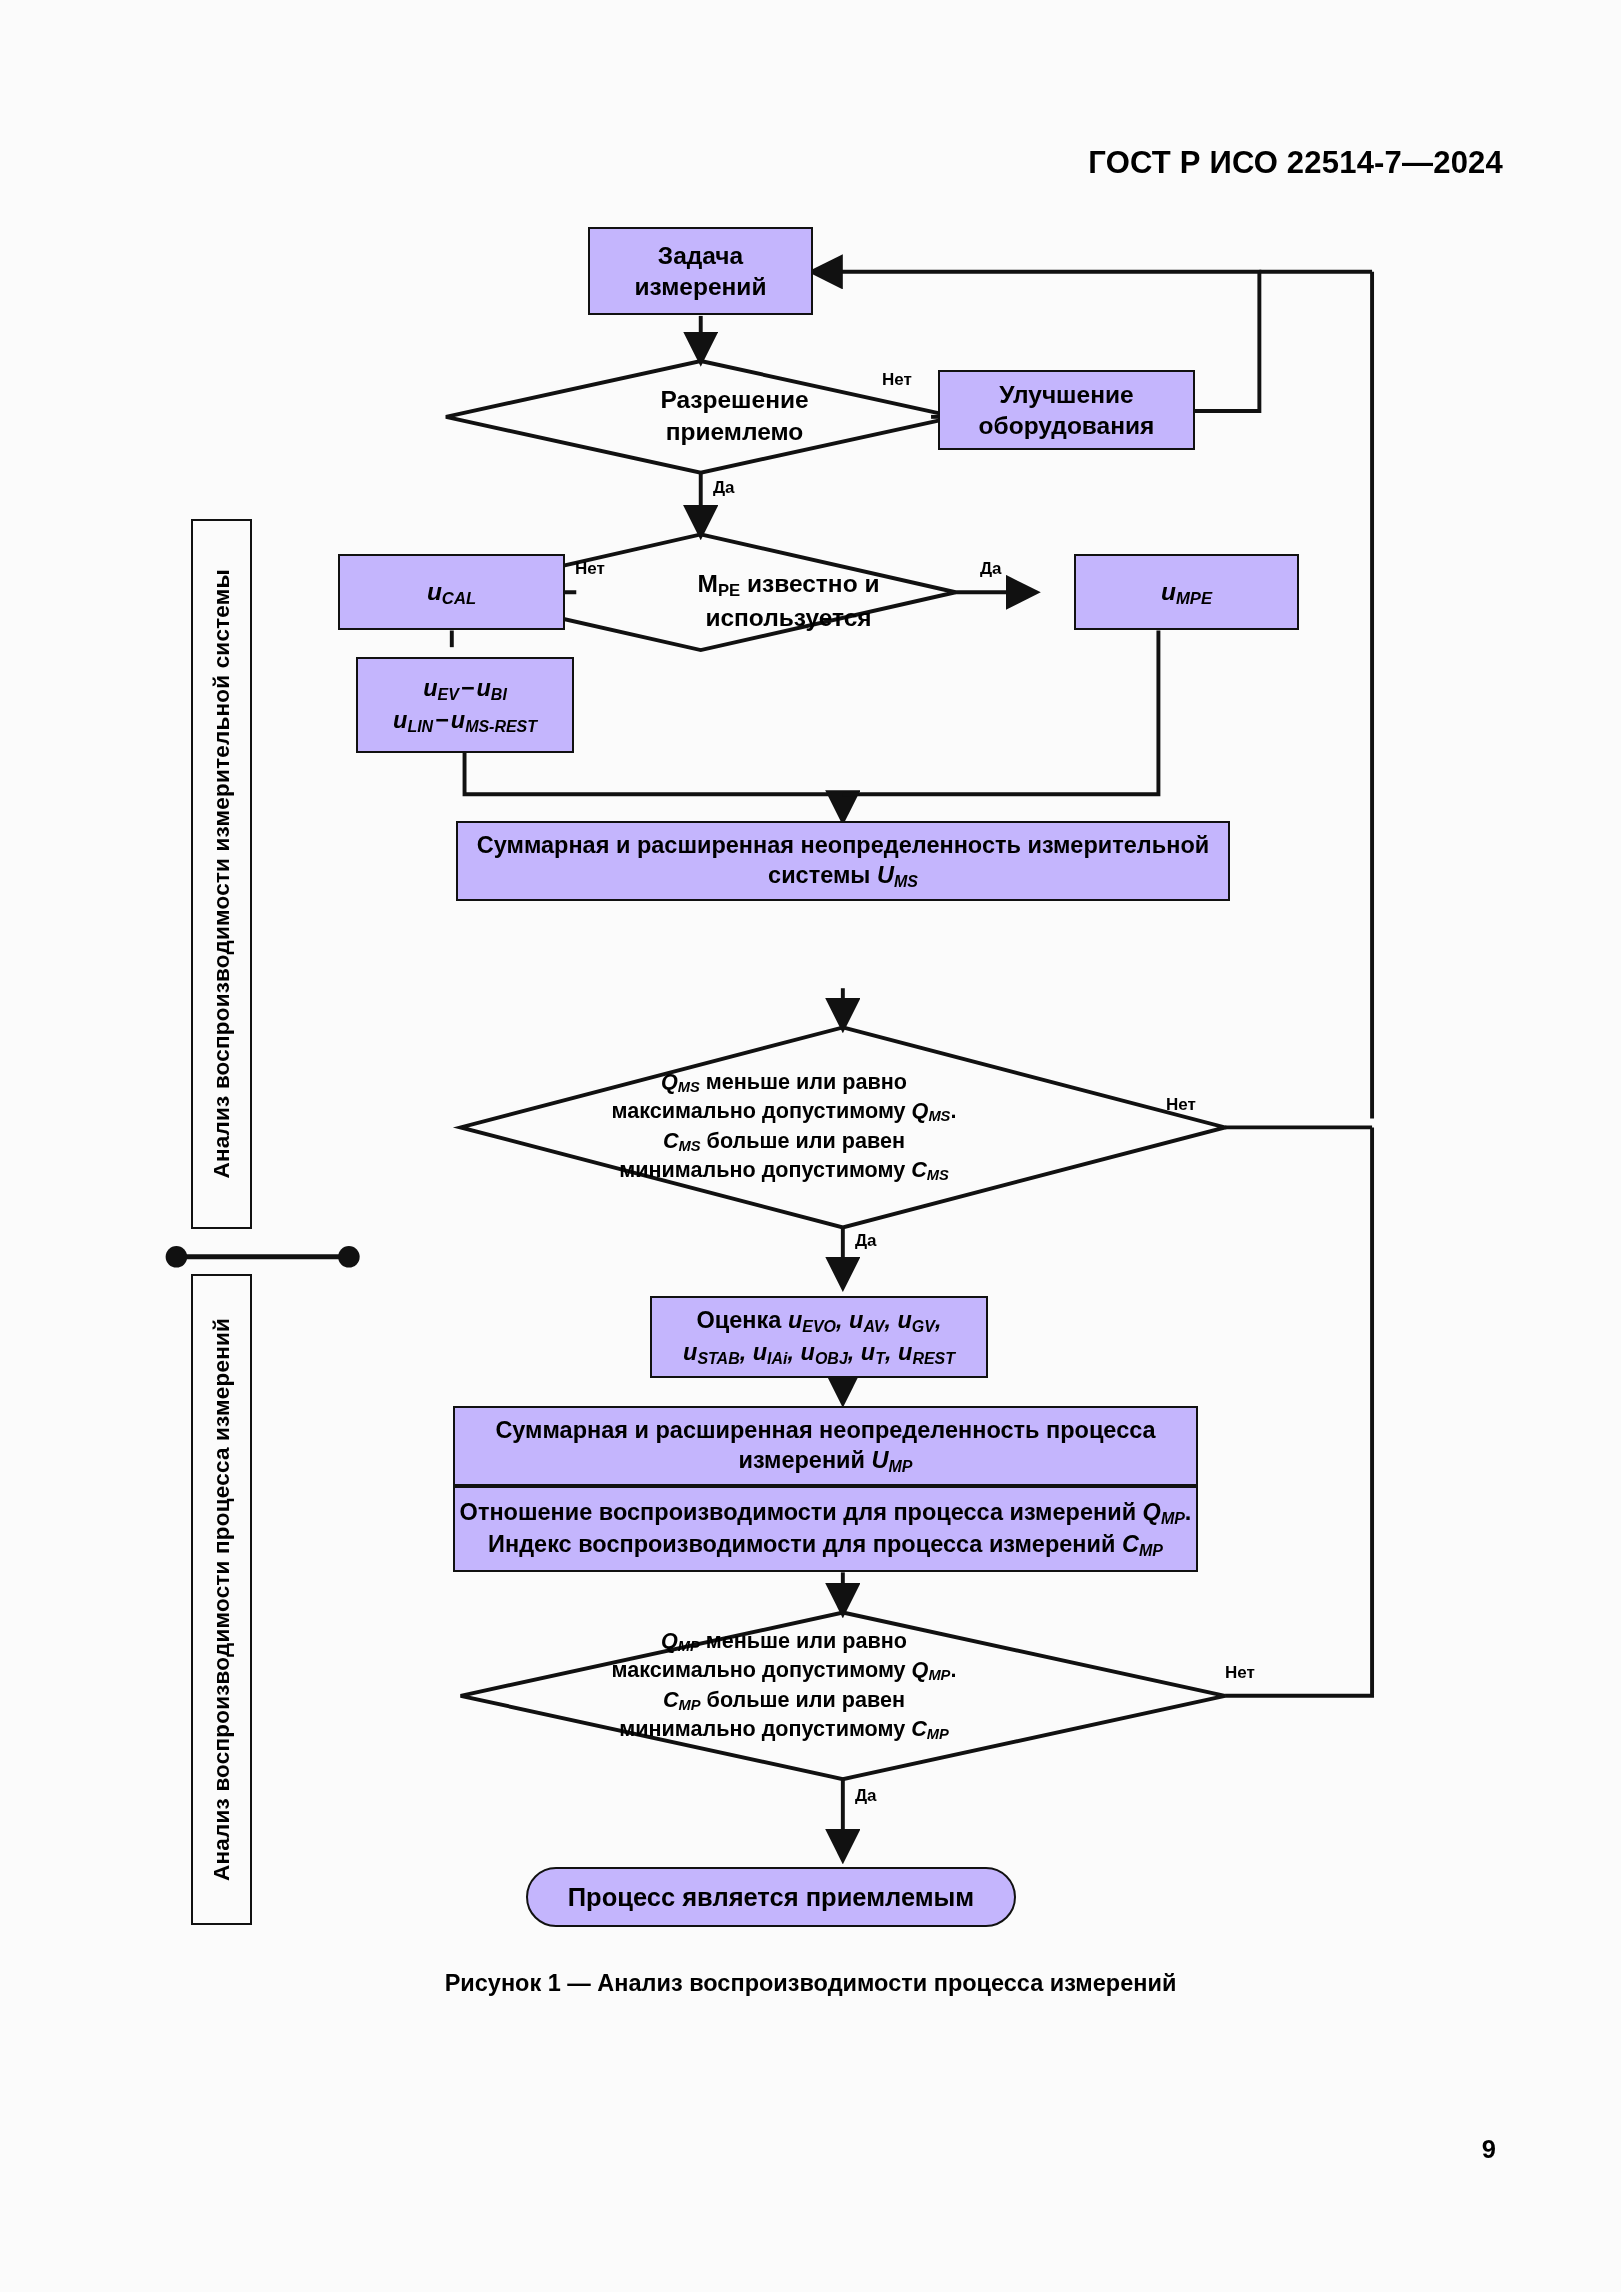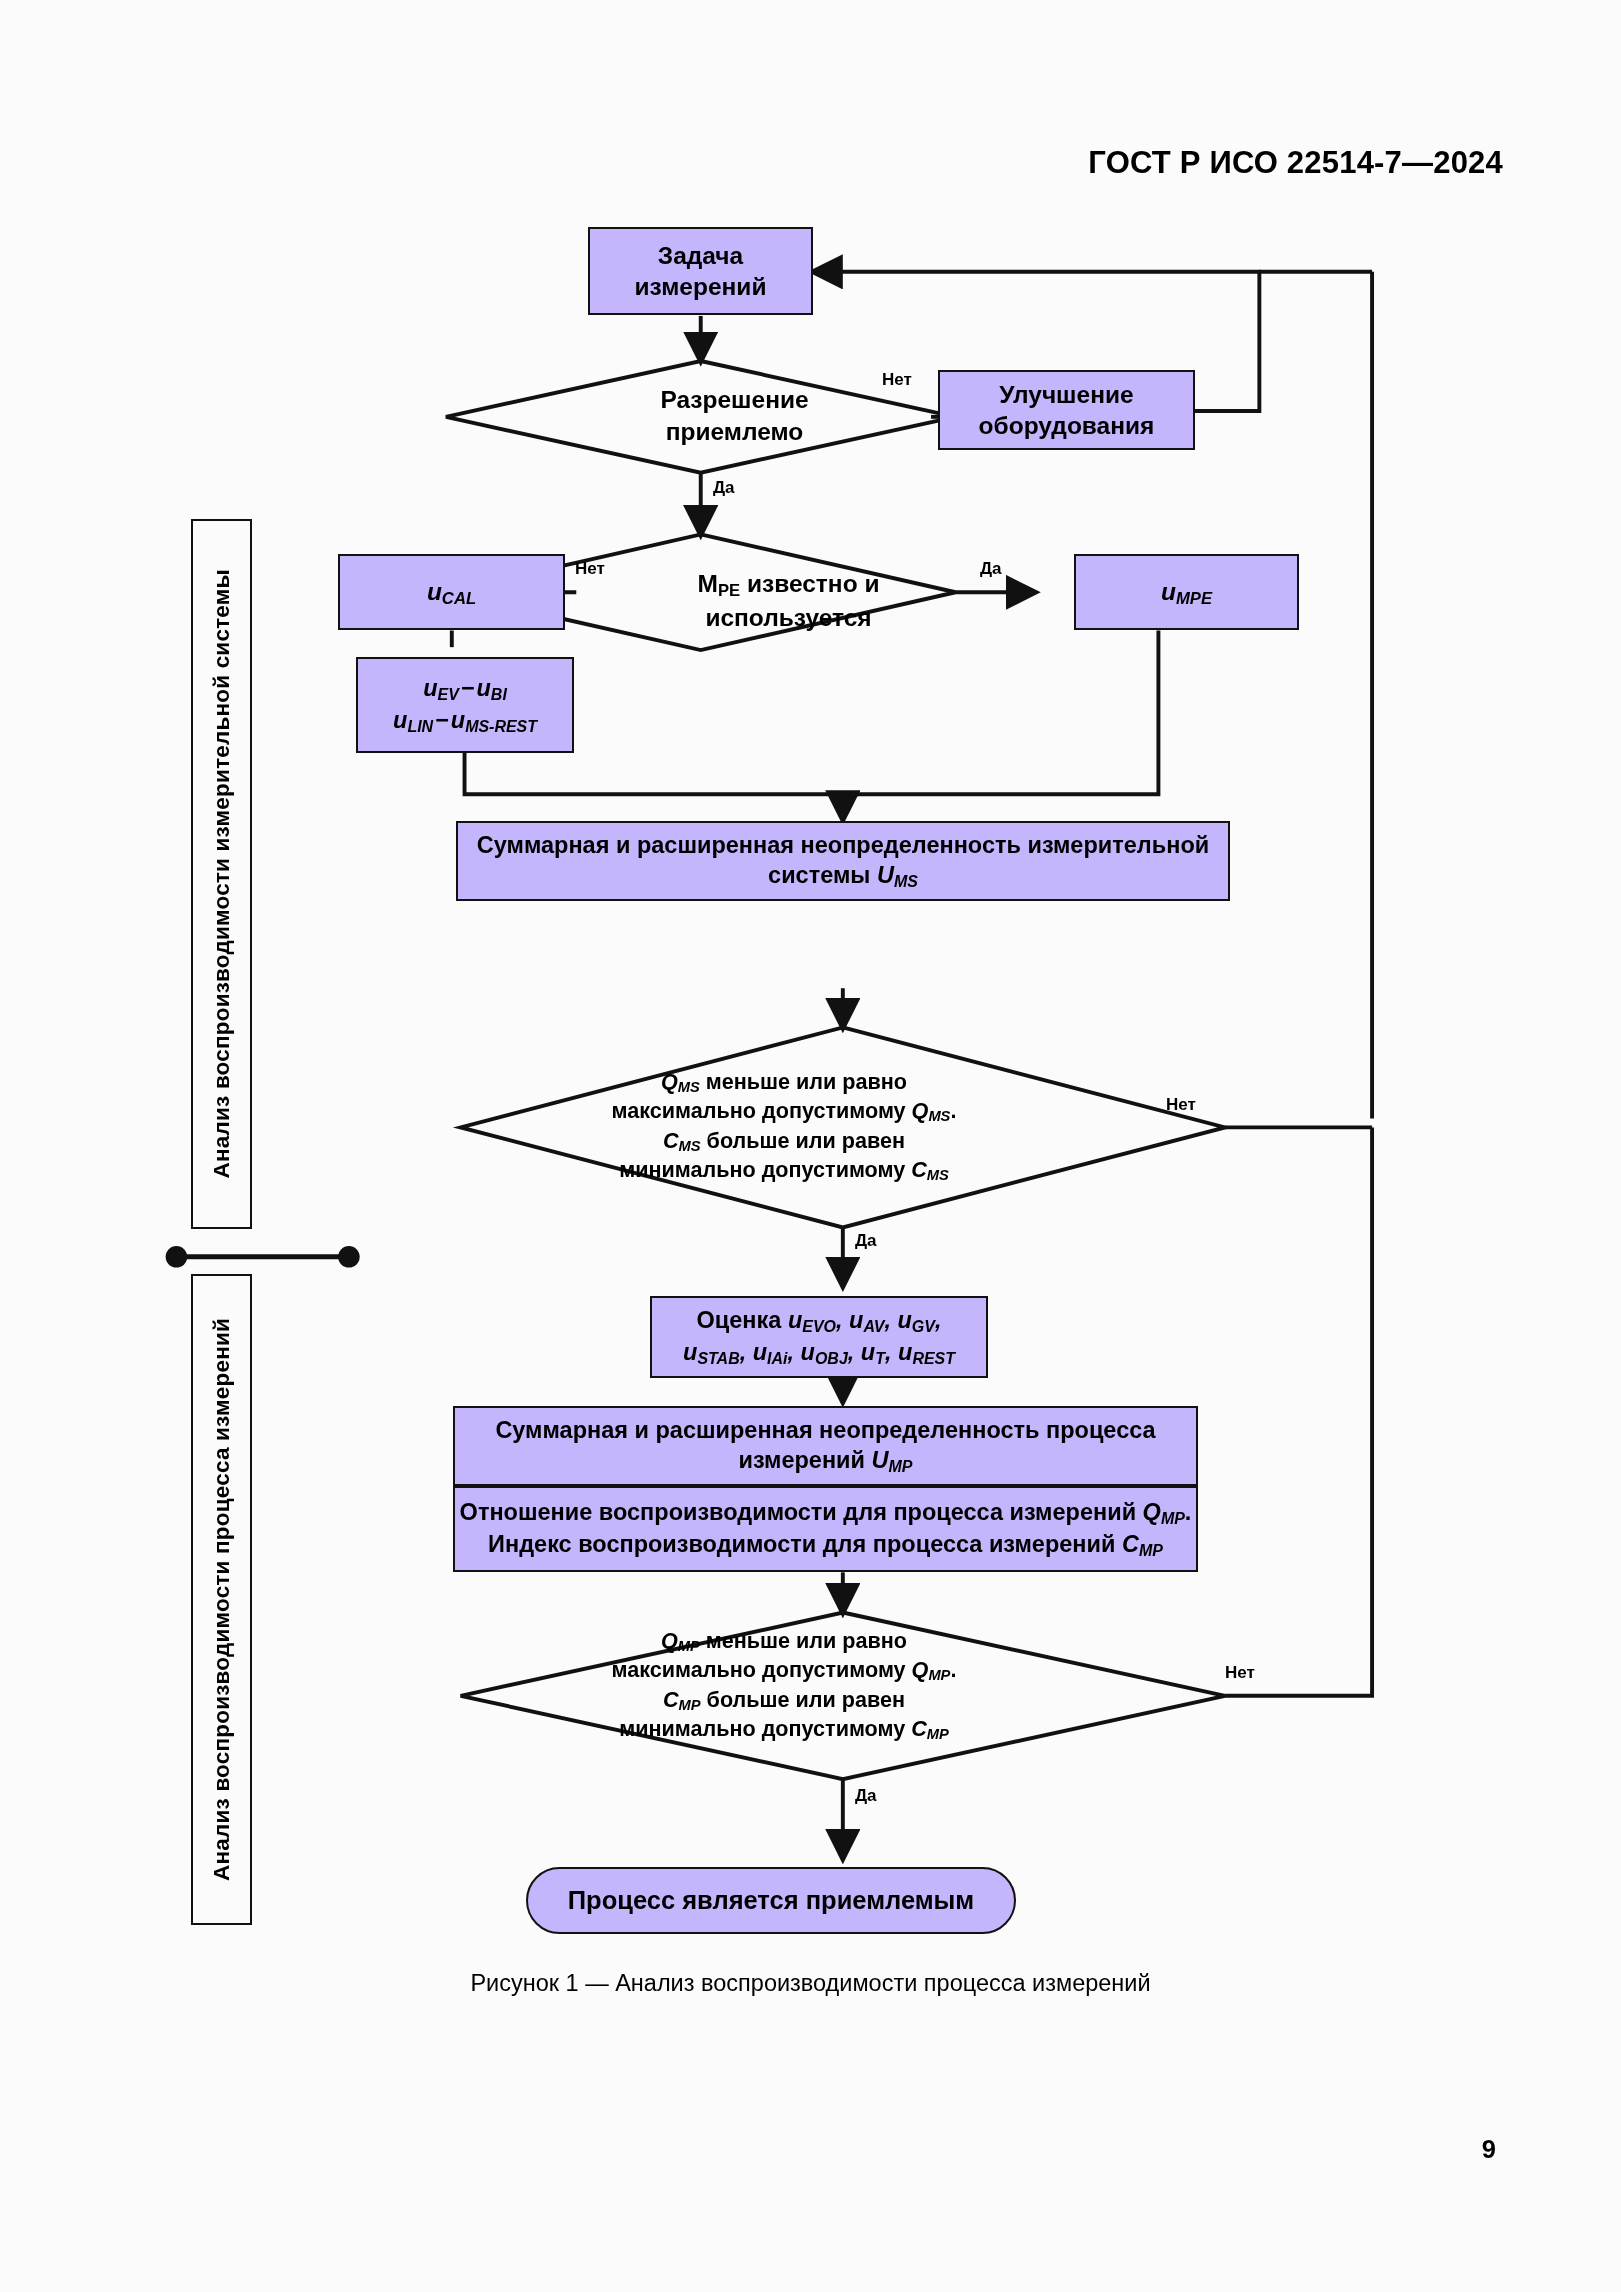--- a/index.html
+++ b/index.html
@@ -65,21 +65,21 @@
   .sidebar-label{
     writing-mode:vertical-rl;
     transform:rotate(180deg);
     font-size:22.5px;font-weight:bold;white-space:nowrap;
     letter-spacing:0.2px;
   }
 
   
   #figure-caption{
     position:absolute;left:0;top:1970px;width:1621px;
-    text-align:center;font-size:23.5px;font-weight:normal;
+    text-align:center;font-size:23.5px;font-weight:bold;
   }
   #page-number{
     position:absolute;right:125px;top:2135px;
     font-size:25.5px;font-weight:bold;
   }
 
   
   sub{font-size:.68em;vertical-align:-0.22em;font-weight:bold;}
   .it{font-style:italic;}
 
@@ -87,21 +87,21 @@
   #n-task      {left:588px;  top:227px; width:225px; height:88px;  font-size:24.5px;}
   #n-improve   {left:938px;  top:370px; width:257px; height:80px;  font-size:24.5px;}
   #n-ucal      {left:338px;  top:554px; width:227px; height:76px;  font-size:24.5px;}
   #n-umpe      {left:1046px; top:554px; width:225px; height:76px;  font-size:24.5px;margin-left:28px;}
   #n-uev       {left:356px;  top:657px; width:218px; height:96px;  font-size:23.5px;}
   #n-ms-top    {left:456px;  top:821px; width:774px; height:80px;  font-size:23.5px;}
   #n-ms-bot    {left:456px;  top:902px; width:774px; height:86px;  font-size:23.5px;}
   #n-estimate  {left:650px;  top:1296px;width:338px; height:82px;  font-size:23.5px;}
   #n-mp-top    {left:453px;  top:1406px;width:745px; height:80px;  font-size:23.5px;}
   #n-mp-bot    {left:453px;  top:1486px;width:745px; height:86px;  font-size:23.5px;}
-  #n-final     {left:526px;  top:1867px;width:490px; height:67px;}
+  #n-final     {left:526px;  top:1867px;width:490px; height:60px;}
 
   #d1-text{left:573px; top:372px; width:323px; height:88px; font-size:24.5px;}
   #d2-text{left:627px; top:559px; width:323px; height:84px; font-size:24.5px;}
   #d3-text{left:549px; top:1063px;width:470px; height:127px;font-size:21.6px;}
   #d4-text{left:549px; top:1622px;width:470px; height:127px;font-size:21.6px;}
 
   #sb1{left:191px; top:519px; width:57px; height:706px;}
   #sb2{left:191px; top:1274px;width:57px; height:647px;}
 </style>
 </head>

